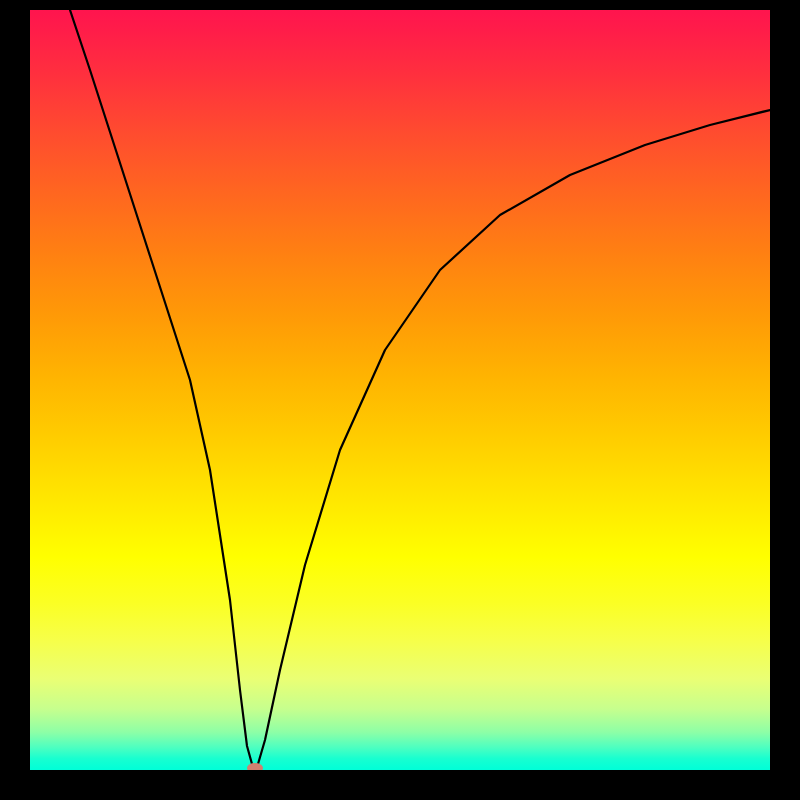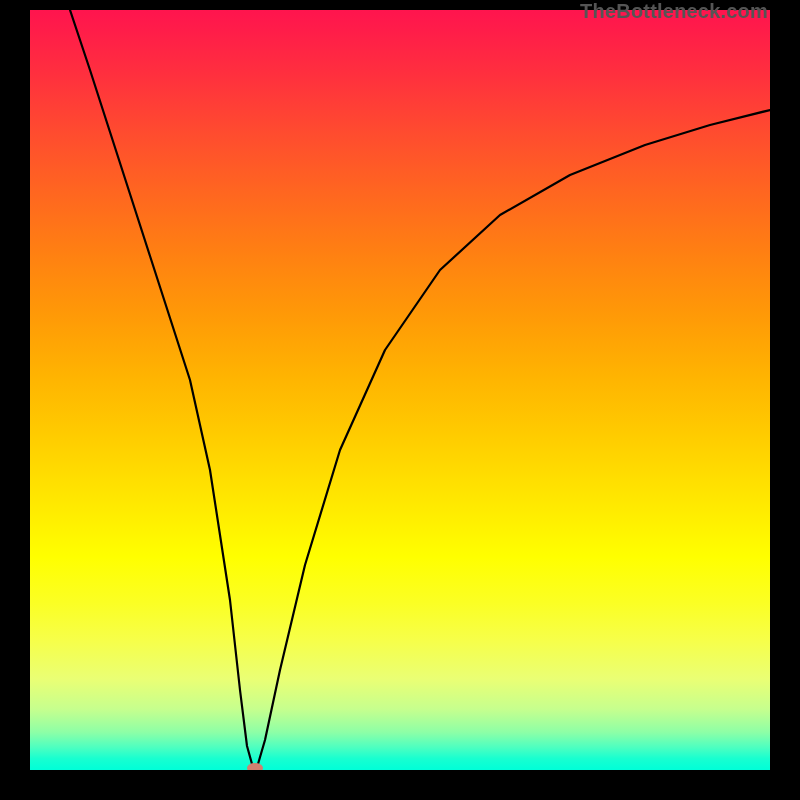--- a/index.html
+++ b/index.html
@@ -69,15 +69,14 @@
 <div class="frame">
 
   <div class="plot-area">
     <svg viewBox="0 0 740 760" preserveAspectRatio="none">
       <path id="curve-left" fill="none" stroke="#000" stroke-width="2.2" stroke-linecap="round" stroke-linejoin="round" d="M40 0 L60 60 L80 122 L100 184 L120 246 L140 308 L160 370 L180 460 L200 590 L210 680 L217 736 L222 754 L225 760"></path>
       <path id="curve-right" fill="none" stroke="#000" stroke-width="2.2" stroke-linecap="round" stroke-linejoin="round" d="M225 760 L228 754 L235 730 L250 660 L275 555 L310 440 L355 340 L410 260 L470 205 L540 165 L615 135 L680 115 L740 100"></path>
       <ellipse id="valley-marker" rx="8" ry="5" cx="225" cy="758" fill="#d08070"></ellipse>
     </svg>
   </div>
 
-  <div class="watermark">TheBottleneck.com</div>
 
 </div>
 
 </body></html>

